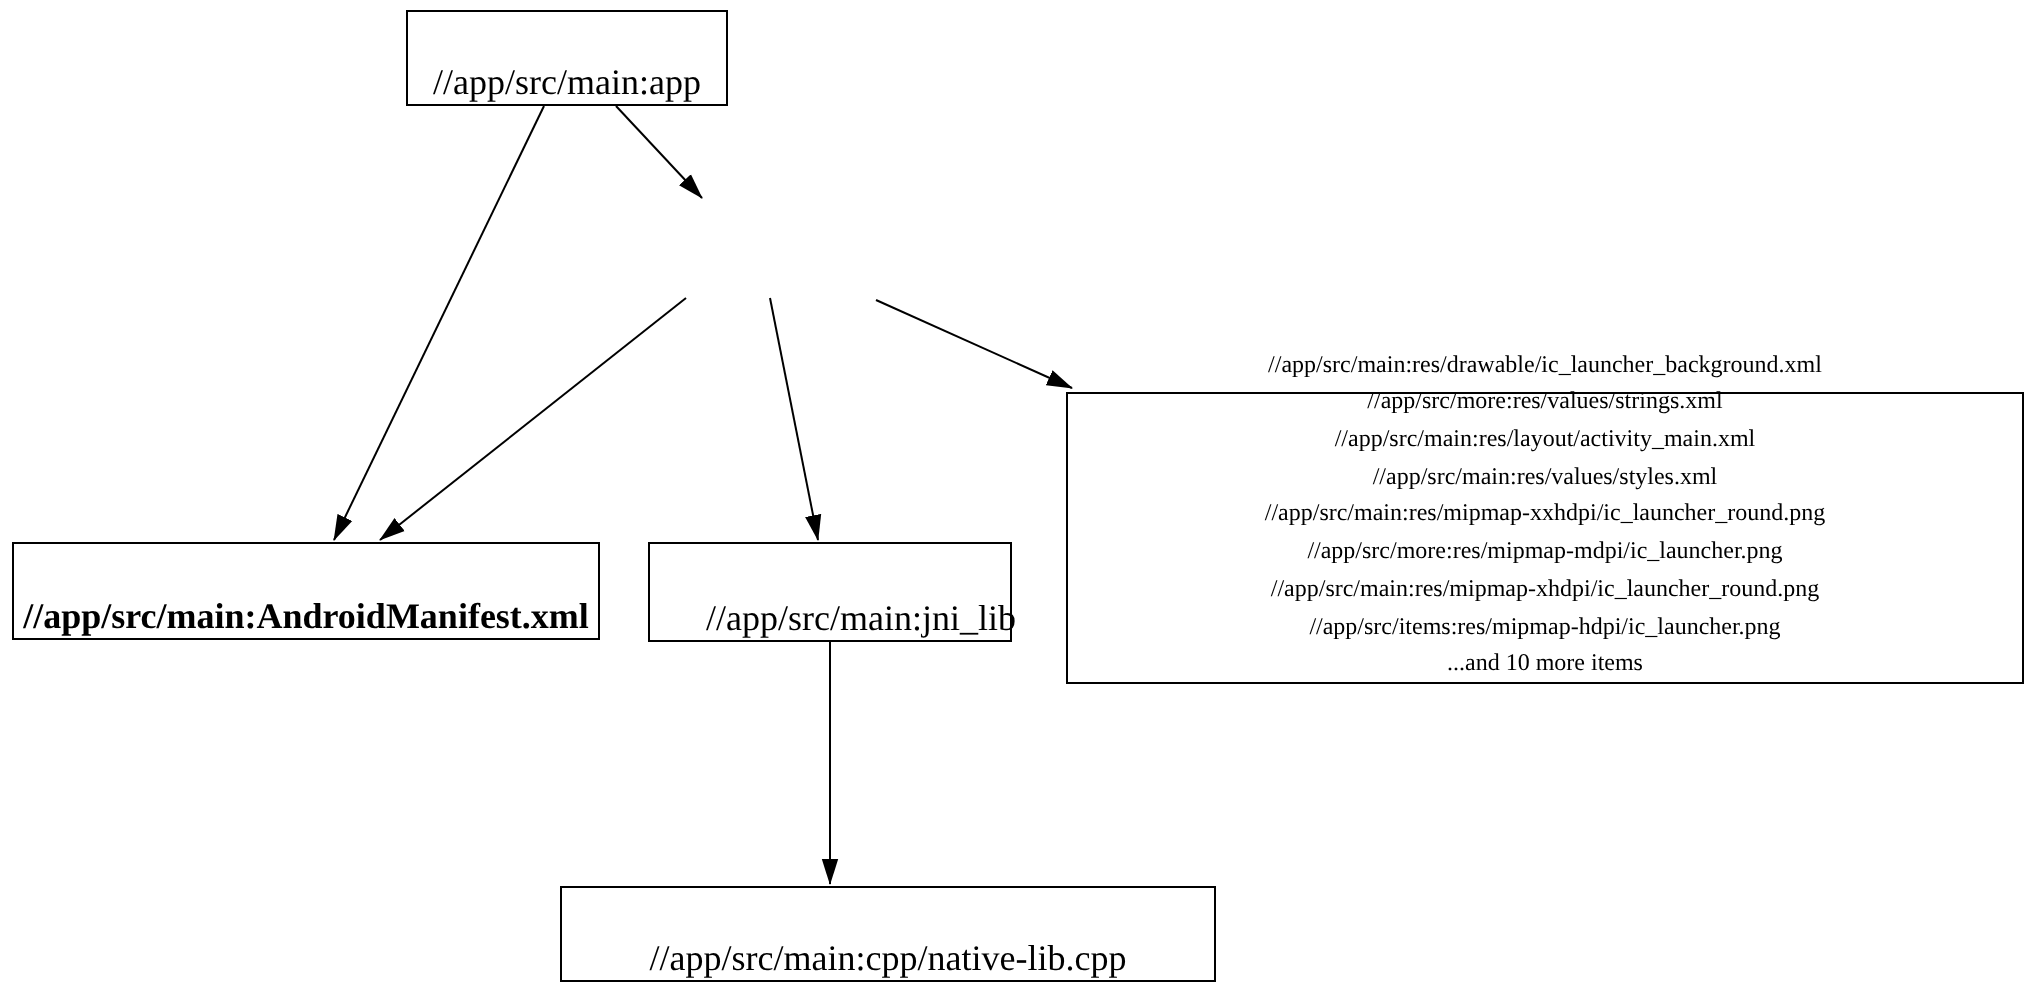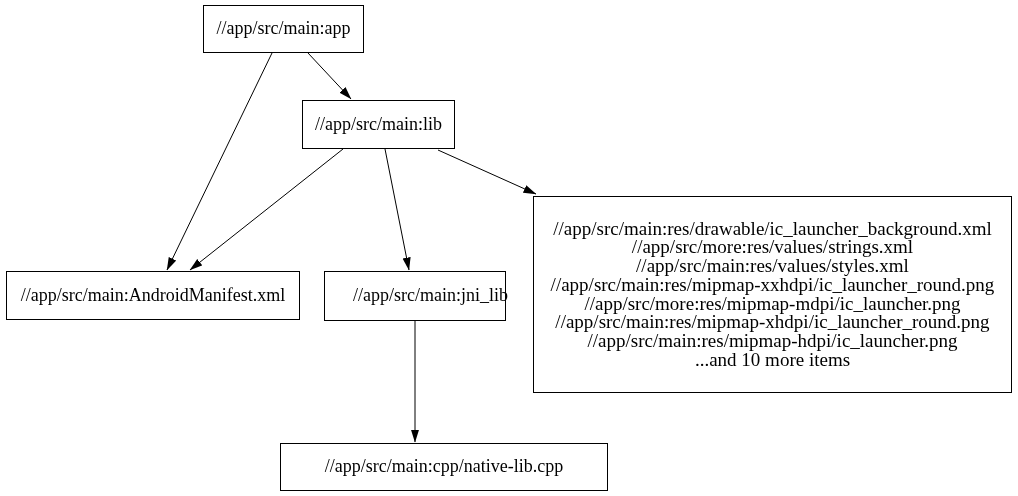--- a/index.html
+++ b/index.html
@@ -24,31 +24,31 @@
     height: 496px;
   }
   .node {
     position: absolute;
     box-sizing: border-box;
     border: 1px solid #000000;
     background: #ffffff;
     display: flex;
     flex-direction: column;
     align-items: center;
-    justify-content: center;
+    justify-content: flex-end;
     text-align: center;
     font-size: 18px;
     line-height: 1.1;
     white-space: nowrap;
   }
   .node-app       { left: 203px; top:   5px; width: 161px; height: 48px; }
   .node-lib       { left: 302px; top: 100px; width: 153px; height: 49px; }
-  .node-manifest  { left:   6px; top: 271px; width: 294px; height: 49px; }
+  .node-manifest  { left:   6px; top: 271px; width: 294px; height: 49px; font-weight: bold; }
   .node-jni       { left: 324px; top: 271px; width: 182px; height: 50px; padding-left: 31px; }
-  .node-res       { left: 533px; top: 196px; width: 479px; height: 197px; font-size: 19px; }
+  .node-res       { left: 533px; top: 196px; width: 479px; height: 146px; font-size: 12px; }
   .node-cpp       { left: 280px; top: 443px; width: 328px; height: 48px; }
   .res-line {
     line-height: 18.7px;
     white-space: nowrap;
   }
 </style>
 </head>
 <body>
 
 <div class="canvas">
@@ -64,40 +64,38 @@
     <line x1="343" y1="149" x2="190" y2="270" stroke="#000000" stroke-width="1" marker-end="url(#arrowhead)"></line>
     <line x1="385" y1="149" x2="409" y2="270" stroke="#000000" stroke-width="1" marker-end="url(#arrowhead)"></line>
     <line x1="438" y1="150" x2="536" y2="194" stroke="#000000" stroke-width="1" marker-end="url(#arrowhead)"></line>
     <line x1="415" y1="321" x2="415" y2="442" stroke="#000000" stroke-width="1" marker-end="url(#arrowhead)"></line>
   </svg>
 
   <div class="node node-app">
     <span>//app/src/main:app</span>
   </div>
 
-  <div class="node node-lib">
-    <span>//app/src/main:lib</span>
-  </div>
 
   <div class="node node-manifest">
     <span>//app/src/main:AndroidManifest.xml</span>
   </div>
 
   <div class="node node-jni">
     <span>//app/src/main:jni_lib</span>
   </div>
 
   <div class="node node-res">
     <div class="res-line">//app/src/main:res/drawable/ic_launcher_background.xml</div>
     <div class="res-line">//app/src/more:res/values/strings.xml</div>
+    <div class="res-line">//app/src/main:res/layout/activity_main.xml</div>
     <div class="res-line">//app/src/main:res/values/styles.xml</div>
     <div class="res-line">//app/src/main:res/mipmap-xxhdpi/ic_launcher_round.png</div>
     <div class="res-line">//app/src/more:res/mipmap-mdpi/ic_launcher.png</div>
     <div class="res-line">//app/src/main:res/mipmap-xhdpi/ic_launcher_round.png</div>
-    <div class="res-line">//app/src/main:res/mipmap-hdpi/ic_launcher.png</div>
+    <div class="res-line">//app/src/items:res/mipmap-hdpi/ic_launcher.png</div>
     <div class="res-line">...and 10 more items</div>
   </div>
 
   <div class="node node-cpp">
     <span>//app/src/main:cpp/native-lib.cpp</span>
   </div>
 
 </div>
 
 </body></html>

